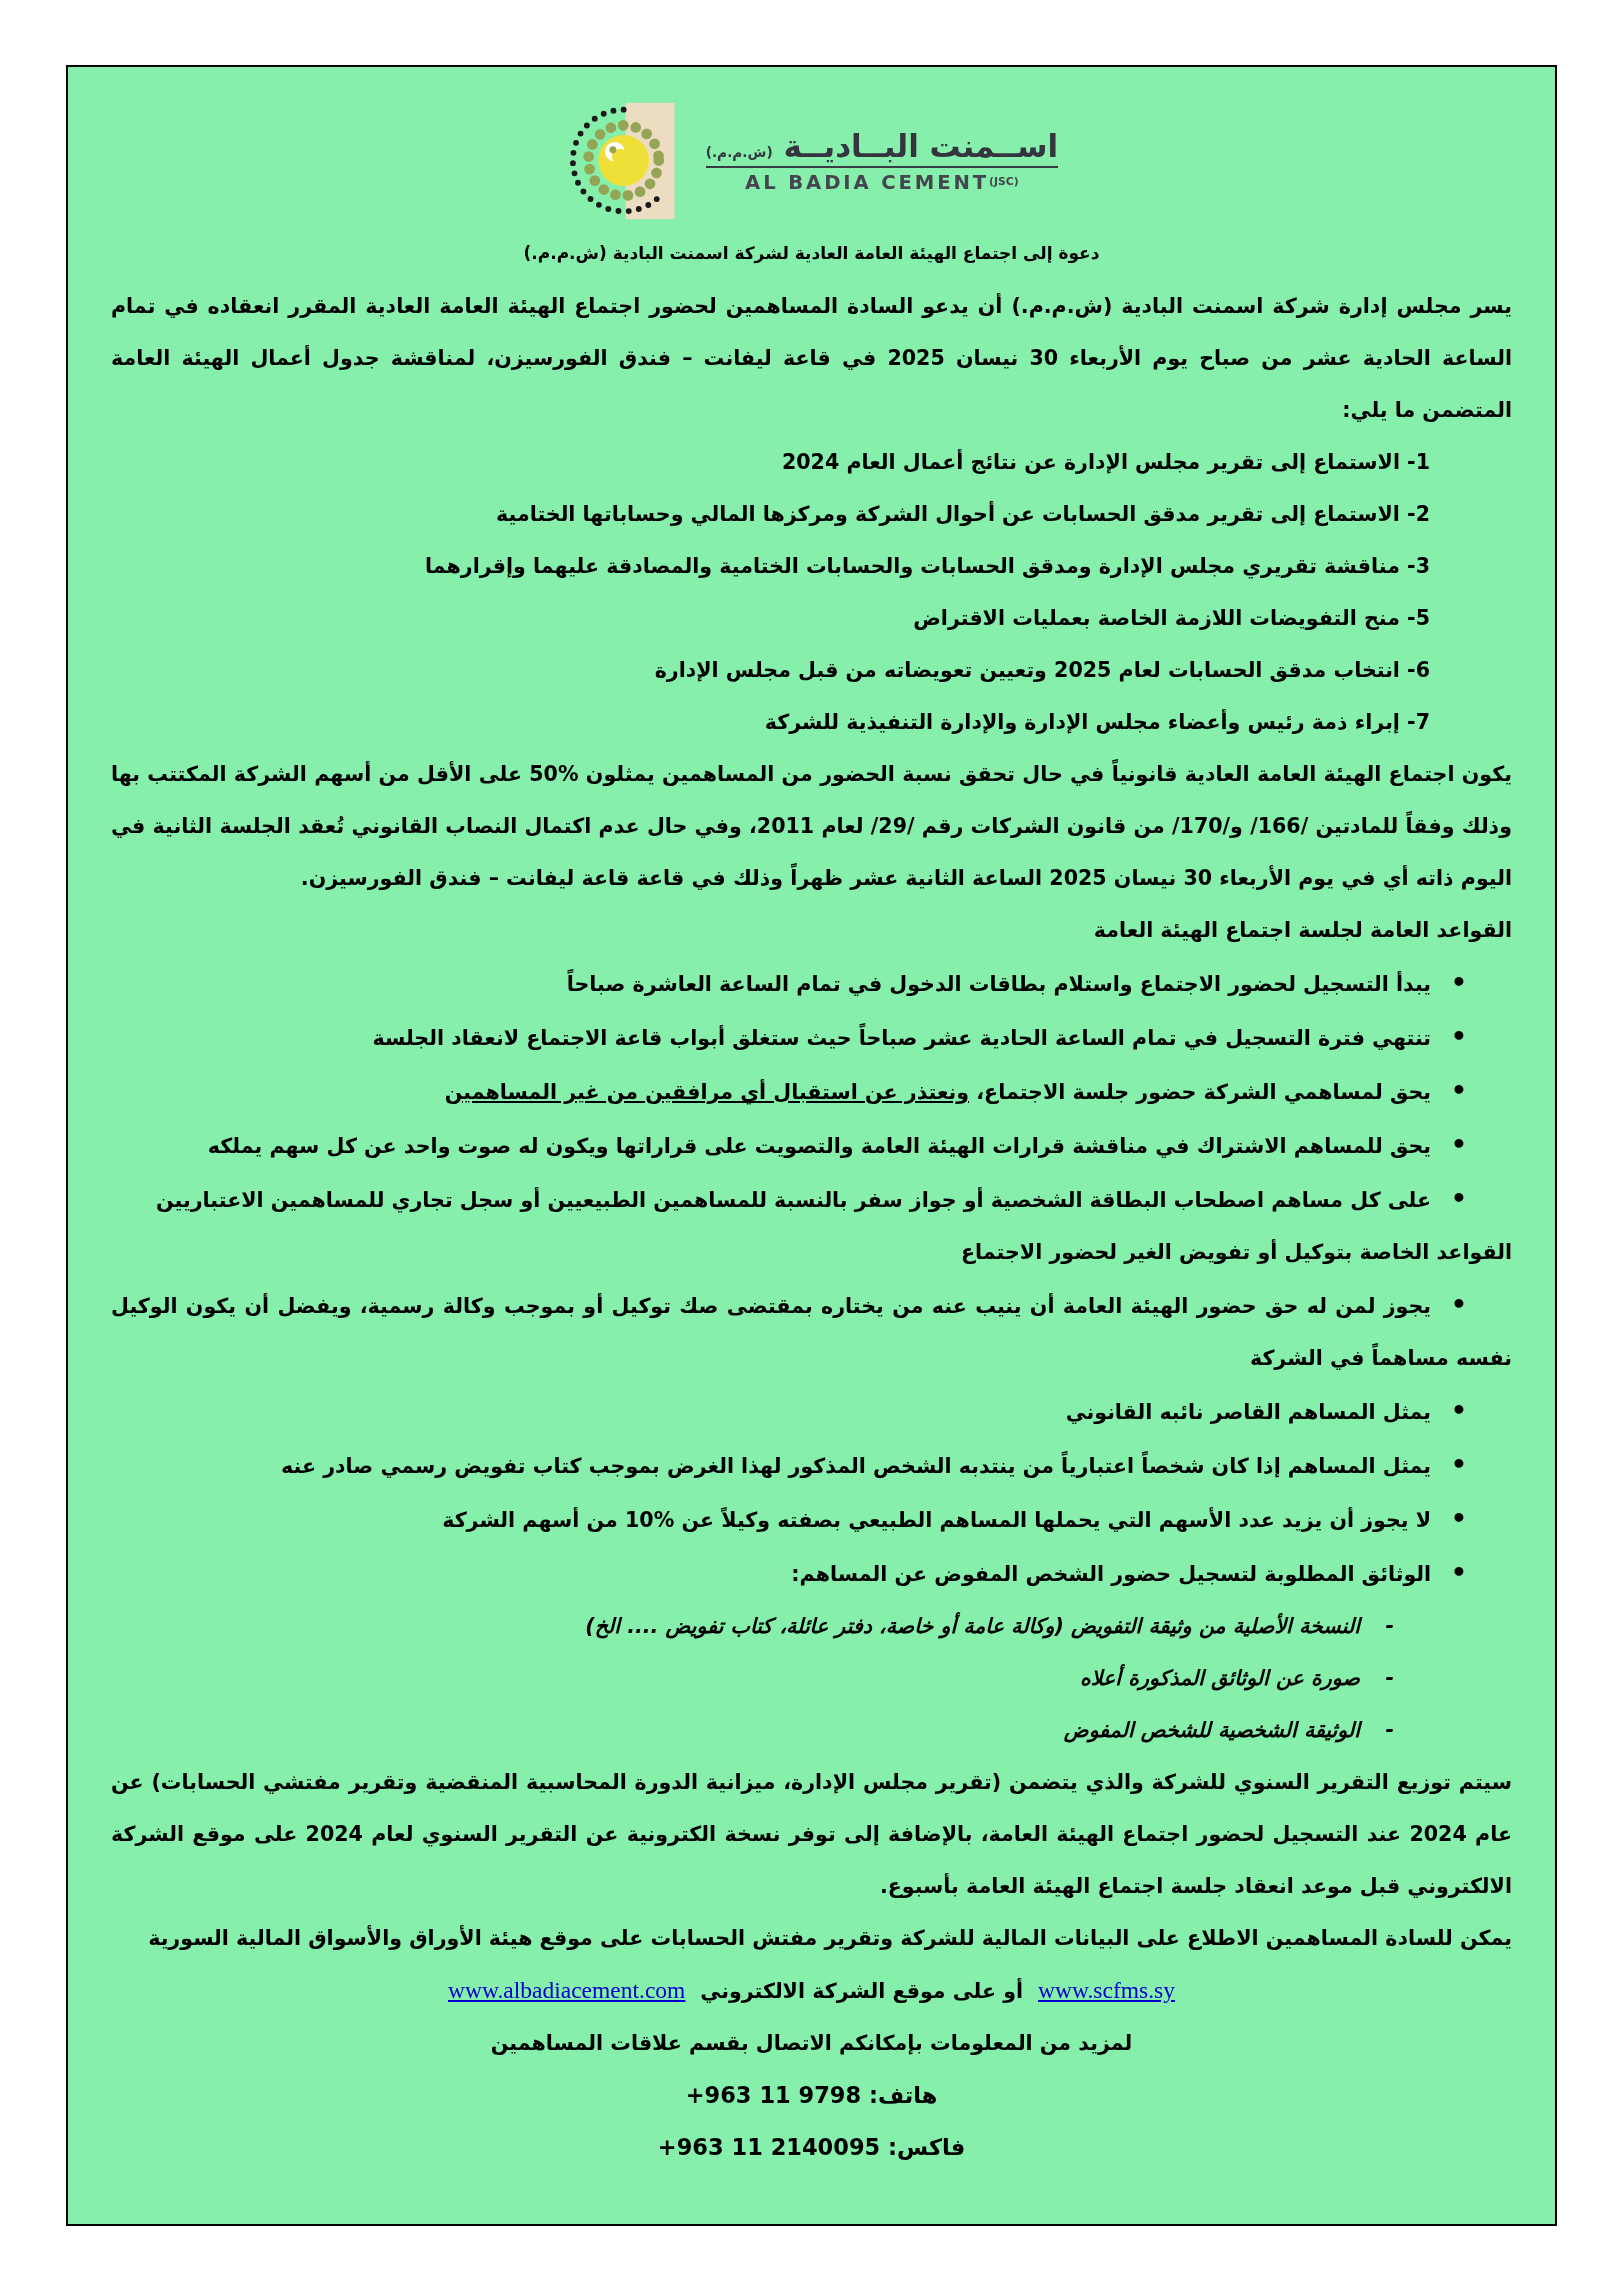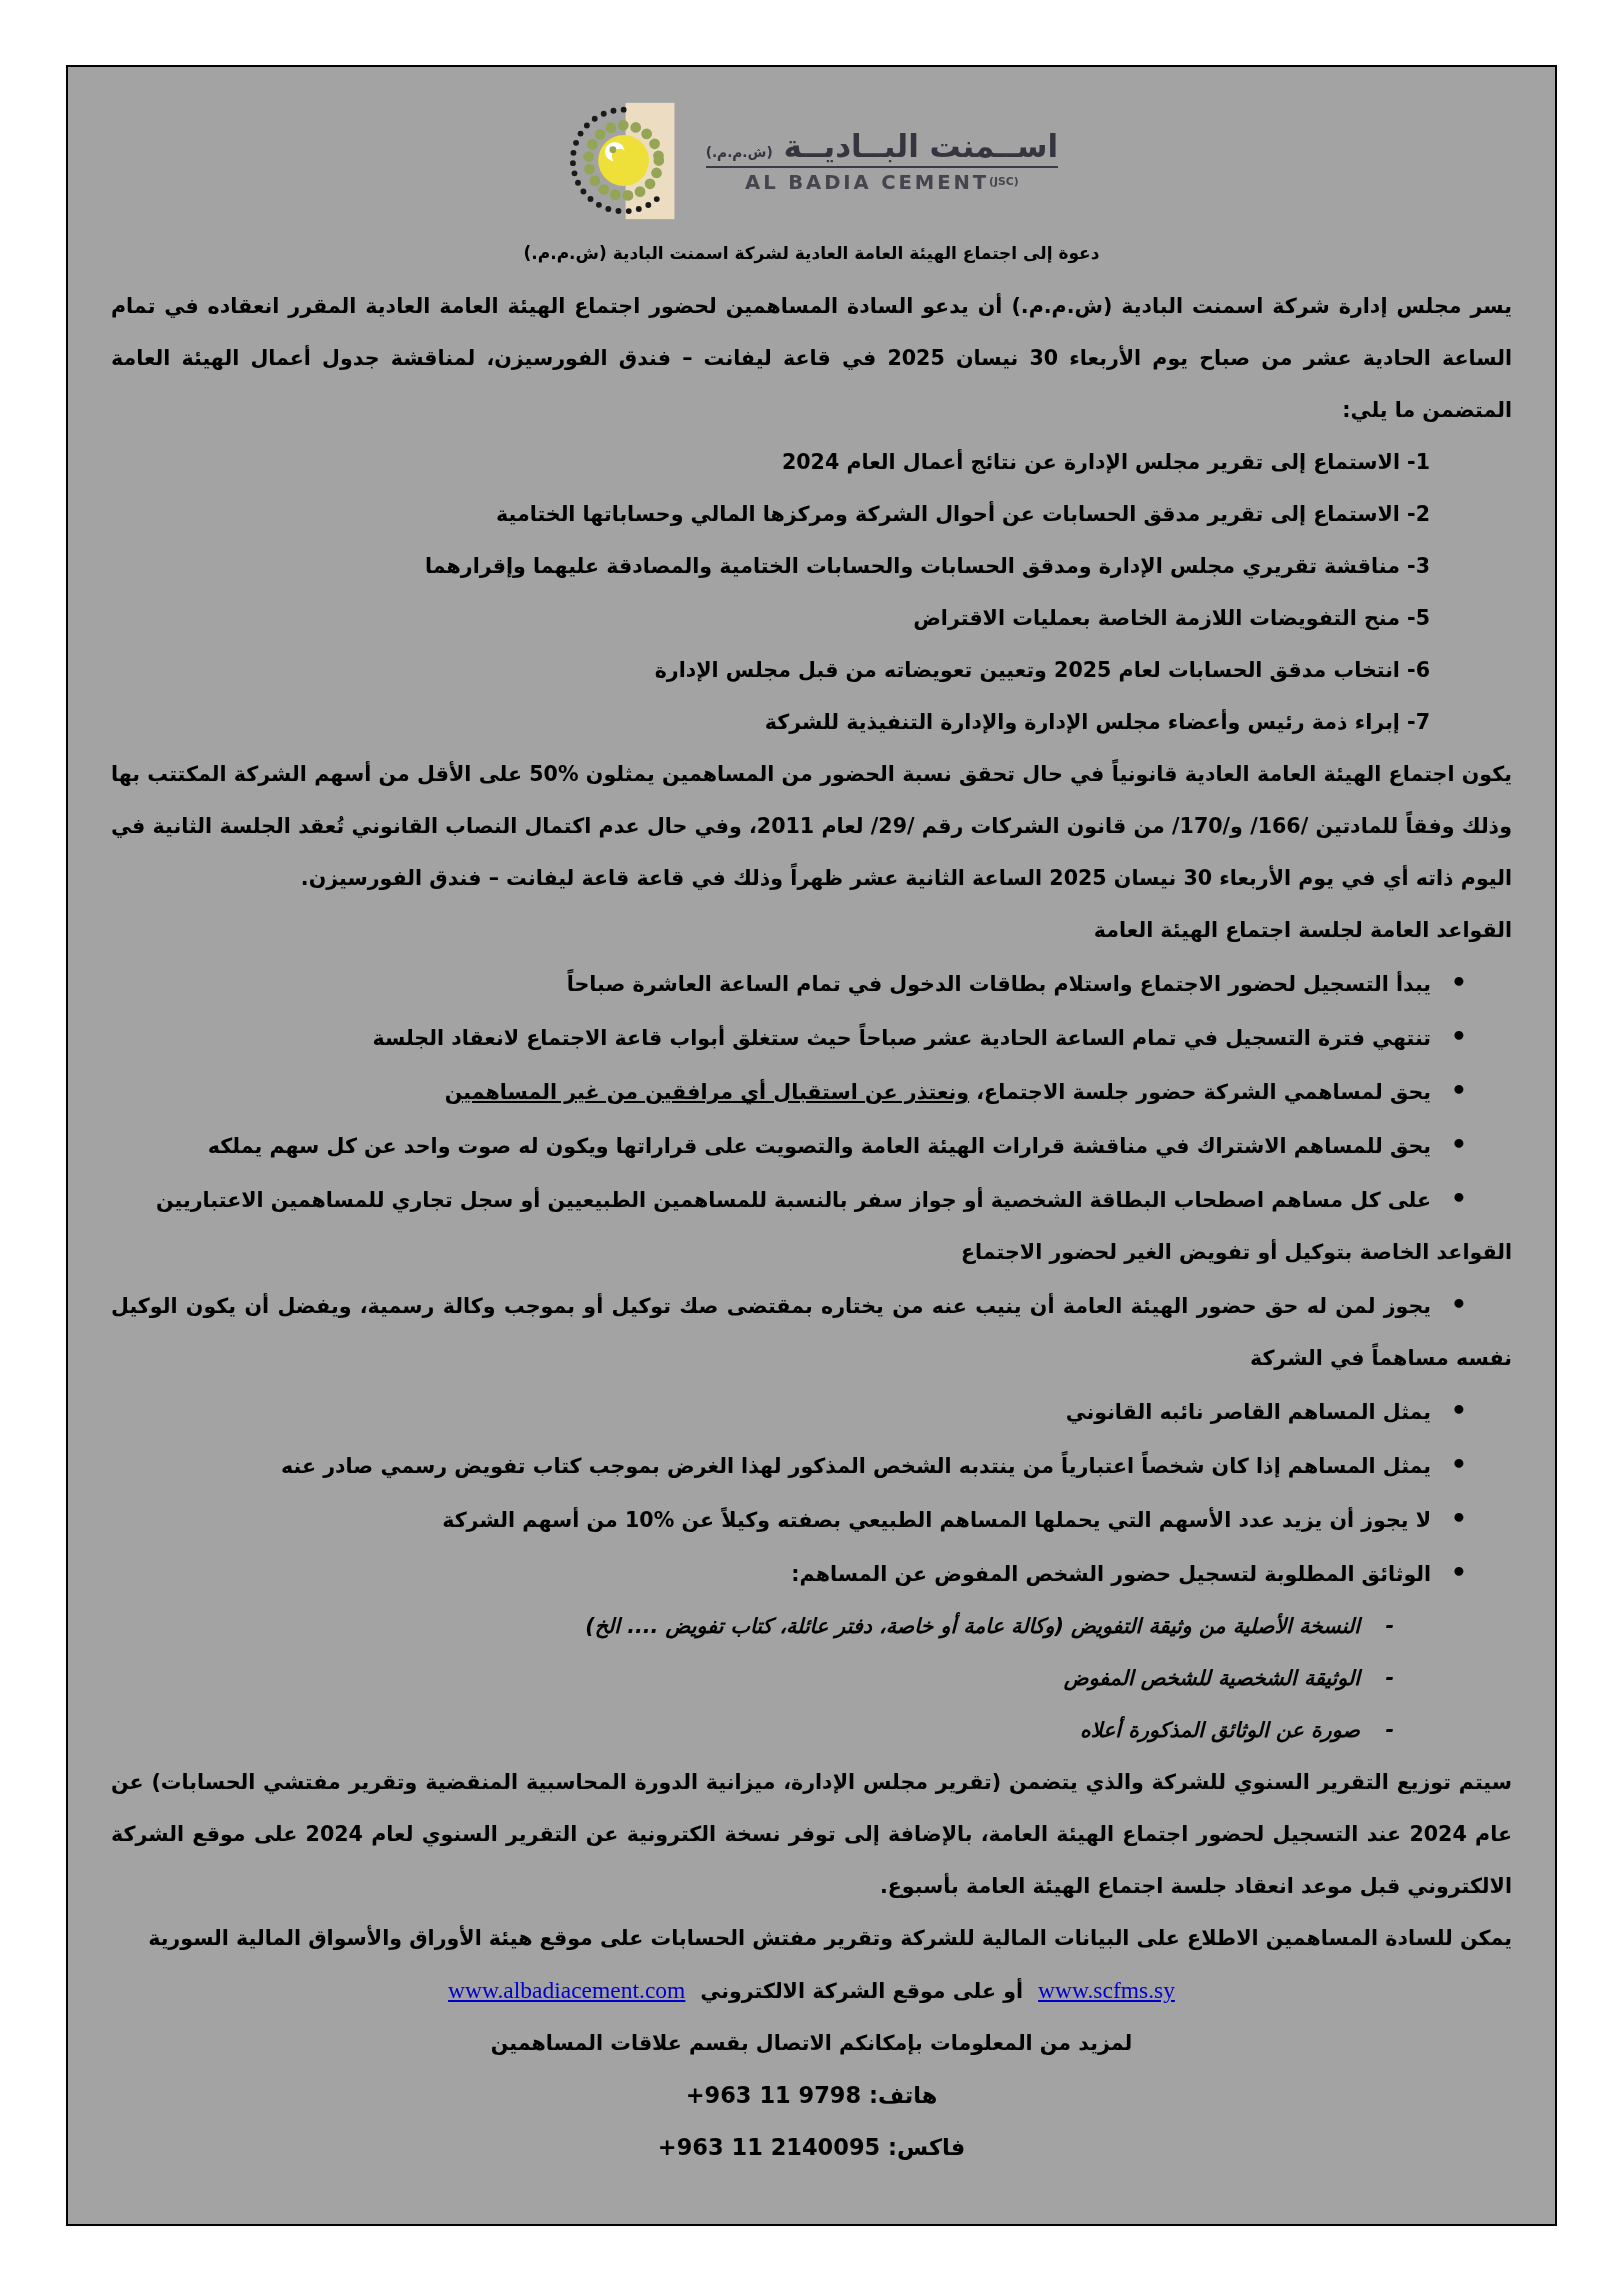--- a/index.html
+++ b/index.html
@@ -8,21 +8,21 @@
     width: 1621px; height: 2293px;
     position: relative;
     font-family: "DejaVu Sans", "Liberation Sans", sans-serif;
     color: #000000;
   }
   .frame {
     position: absolute; left: 66px; top: 65px;
     width: 1491px; height: 2161px;
     border: 2.9px solid #000000;
     overflow: hidden;
-    background: #a3a3a3;
+    background: #86efac;
   }
   .content {
     height: 100%;
     padding: 29px 43px 0 43px;
     direction: rtl;
     font-size: 20.6px;
     line-height: 52px;
     font-weight: bold;
     text-align: right;
   }
@@ -113,22 +113,22 @@
     <div class="bullet"><span class="mark"></span><span>على كل مساهم اصطحاب البطاقة الشخصية أو جواز سفر بالنسبة للمساهمين الطبيعيين أو سجل تجاري للمساهمين الاعتباريين</span></div>
 
     <div class="section-heading">القواعد الخاصة بتوكيل أو تفويض الغير لحضور الاجتماع</div>
     <div class="bullet"><span class="mark"></span><span>يجوز لمن له حق حضور الهيئة العامة أن ينيب عنه من يختاره بمقتضى صك توكيل أو بموجب وكالة رسمية، ويفضل أن يكون الوكيل نفسه مساهماً في الشركة</span></div>
     <div class="bullet"><span class="mark"></span><span>يمثل المساهم القاصر نائبه القانوني</span></div>
     <div class="bullet"><span class="mark"></span><span>يمثل المساهم إذا كان شخصاً اعتبارياً من ينتدبه الشخص المذكور لهذا الغرض بموجب كتاب تفويض رسمي صادر عنه</span></div>
     <div class="bullet"><span class="mark"></span><span>لا يجوز أن يزيد عدد الأسهم التي يحملها المساهم الطبيعي بصفته وكيلاً عن %10 من أسهم الشركة</span></div>
     <div class="bullet"><span class="mark"></span><span>الوثائق المطلوبة لتسجيل حضور الشخص المفوض عن المساهم:</span></div>
 
     <div class="dash-item"><span class="mark"></span><span>النسخة الأصلية من وثيقة التفويض (وكالة عامة أو خاصة، دفتر عائلة، كتاب تفويض .... الخ)</span></div>
+    <div class="dash-item"><span class="mark"></span><span>صورة عن الوثائق المذكورة أعلاه</span></div>
     <div class="dash-item"><span class="mark"></span><span>الوثيقة الشخصية للشخص المفوض</span></div>
-    <div class="dash-item"><span class="mark"></span><span>صورة عن الوثائق المذكورة أعلاه</span></div>
 
     <div class="para">سيتم توزيع التقرير السنوي للشركة والذي يتضمن (تقرير مجلس الإدارة، ميزانية الدورة المحاسبية المنقضية وتقرير مفتشي الحسابات) عن عام 2024 عند التسجيل لحضور اجتماع الهيئة العامة، بالإضافة إلى توفر نسخة الكترونية عن التقرير السنوي لعام 2024 على موقع الشركة الالكتروني قبل موعد انعقاد جلسة اجتماع الهيئة العامة بأسبوع.</div>
 
     <div class="para">يمكن للسادة المساهمين الاطلاع على البيانات المالية للشركة وتقرير مفتش الحسابات على موقع هيئة الأوراق والأسواق المالية السورية</div>
     <div class="links-line">
       <a class="link">www.scfms.sy</a>
       <span>أو على موقع الشركة الالكتروني</span>
       <a class="link">www.albadiacement.com</a>
     </div>
 

